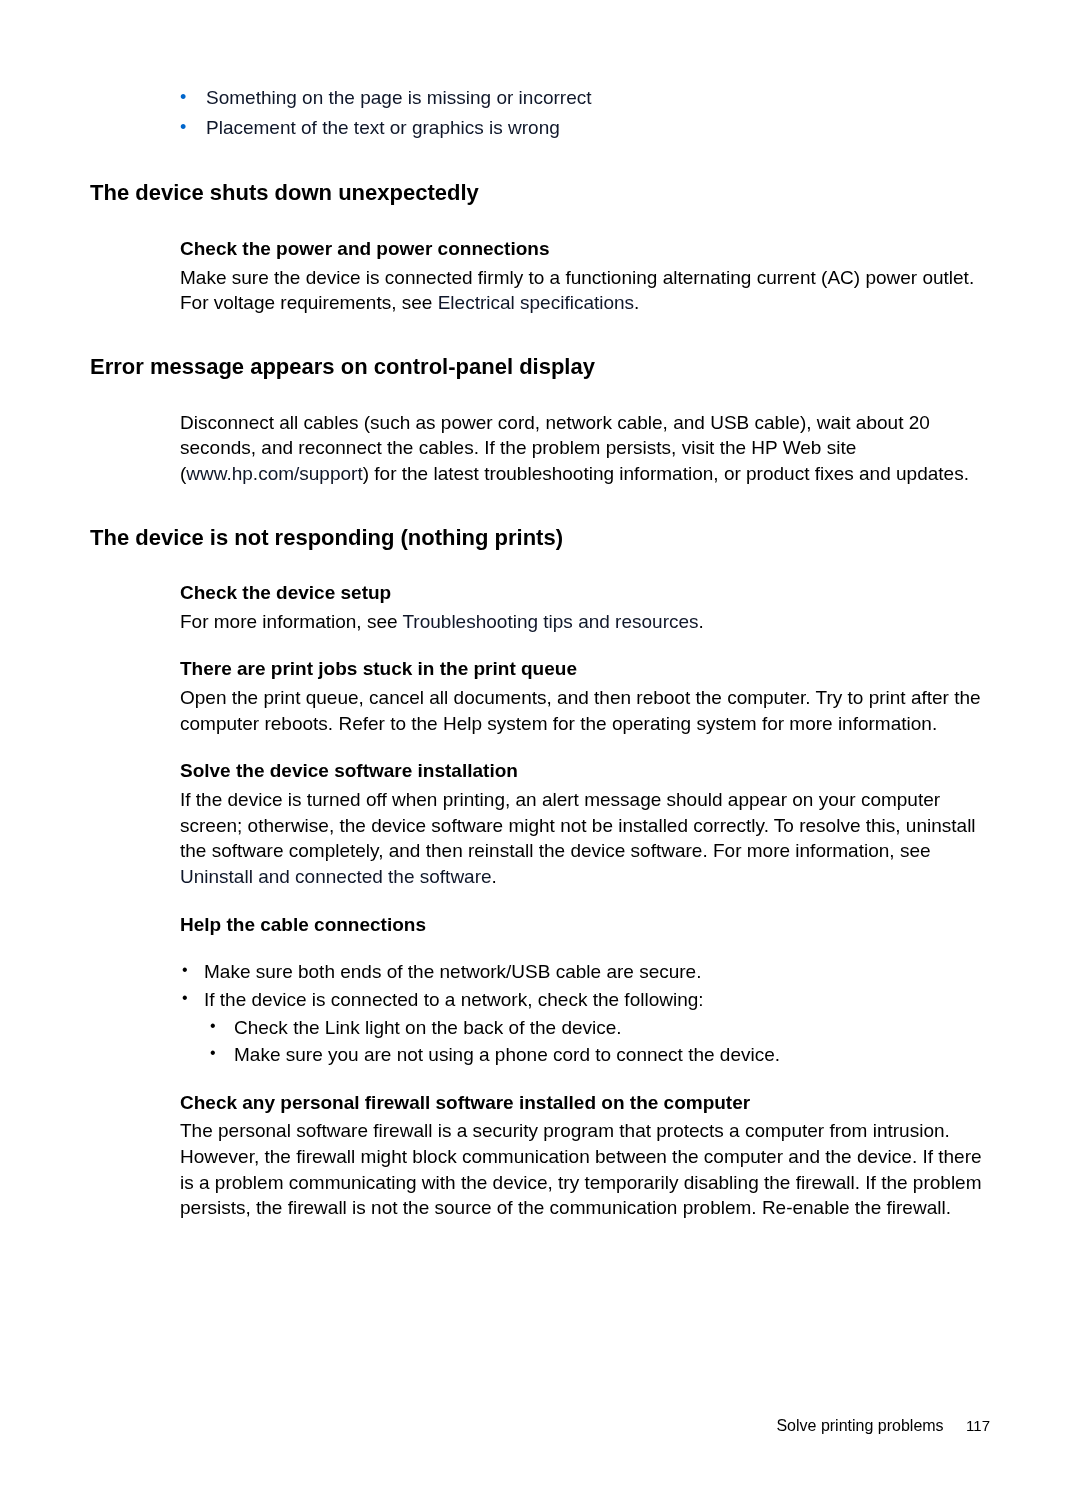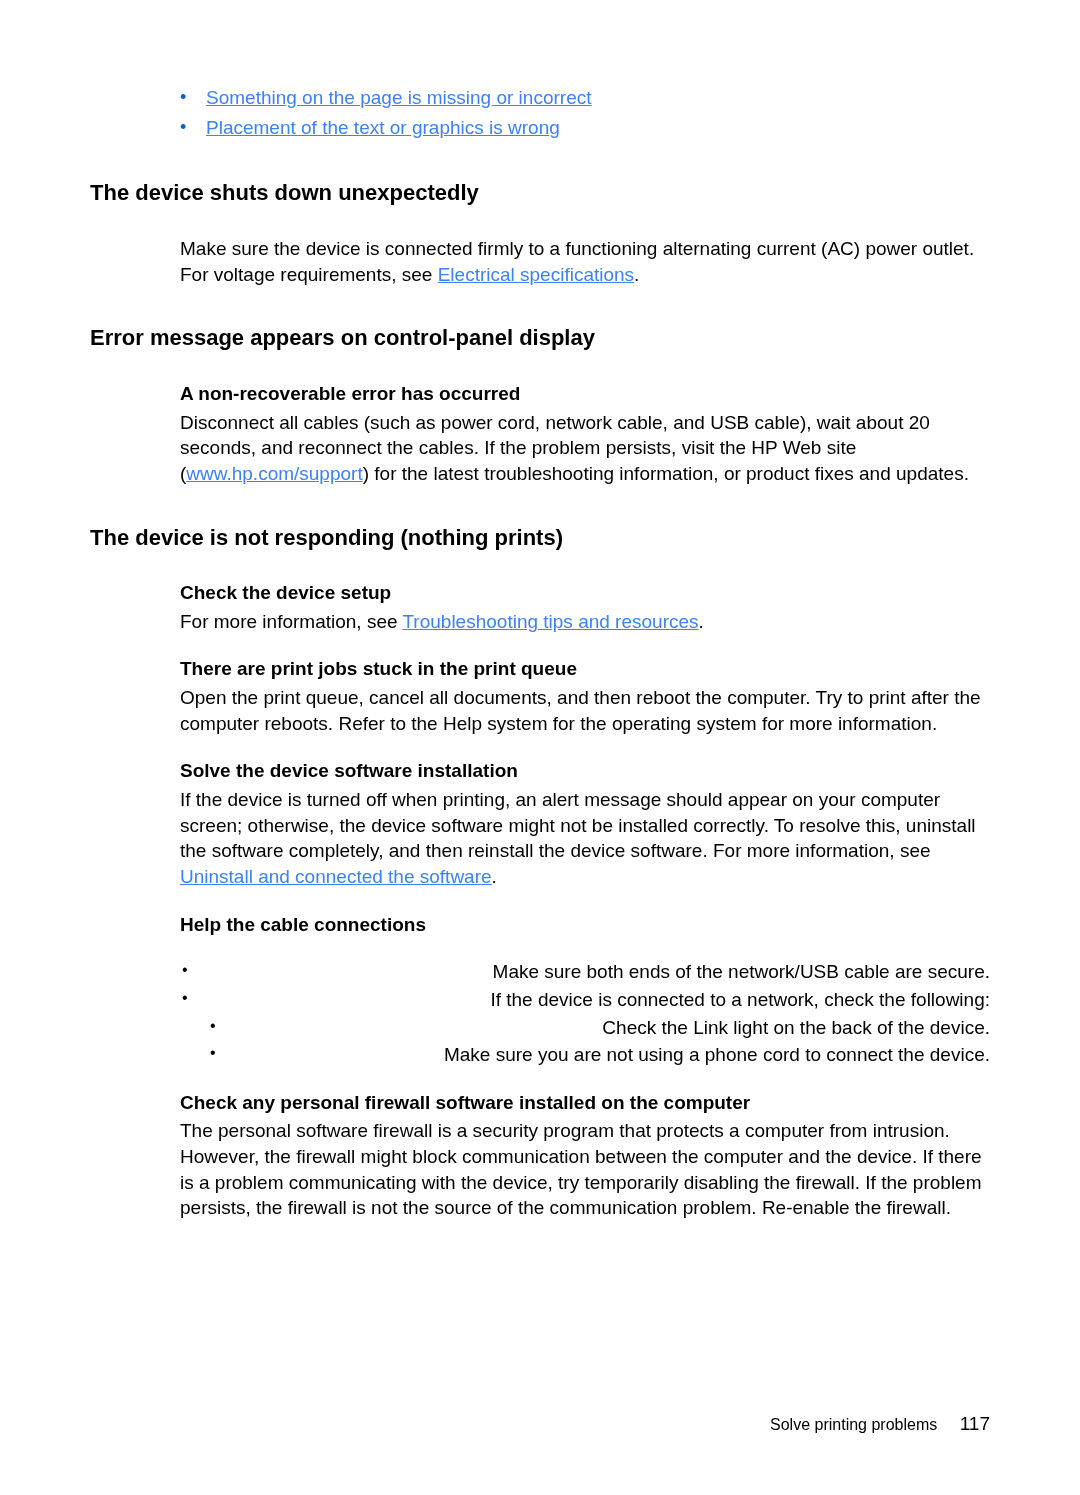--- a/index.html
+++ b/index.html
@@ -29,22 +29,21 @@
       margin-bottom: 4px;
     }
     .top-bullets li::before {
       content: "•";
       position: absolute;
       left: 0;
       color: #0066cc;
       font-size: 18px;
     }
     a.link {
-      color: #3b82f6;
-      text-decoration: underline;
+      color: #0f172a;
     }
     h2.section-title {
       font-size: 22px;
       font-weight: bold;
       margin-bottom: 28px;
       margin-top: 6px;
     }
     h3.sub-title {
       font-size: 19px;
       font-weight: bold;
@@ -58,21 +57,20 @@
     }
     .sub-block {
       margin-bottom: 22px;
     }
     p {
       margin-bottom: 2px;
     }
     .cable-bullets {
       list-style: none;
       margin-top: 2px;
-      text-align: right;
     }
     .cable-bullets > li {
       position: relative;
       padding-left: 26px;
       margin-bottom: 2px;
     }
     .cable-bullets > li::before {
       content: "•";
       position: absolute;
       left: 4px;
@@ -96,42 +94,42 @@
       font-size: 16px;
     }
     .footer {
       position: absolute;
       bottom: 58px;
       right: 90px;
       font-size: 16px;
     }
     .footer .page-num {
       margin-left: 18px;
-      font-size: 19px;
+      font-size: 15px;
     }
   </style>
 </head>
 <body>
 
 <ul class="top-bullets">
   <li><a class="link">Something on the page is missing or incorrect</a></li>
   <li><a class="link">Placement of the text or graphics is wrong</a></li>
 </ul>
 
 <div class="section-block">
   <h2 class="section-title">The device shuts down unexpectedly</h2>
   <div class="indent">
+    <h3 class="sub-title">Check the power and power connections</h3>
     <p><span>Make sure the device is connected firmly to a functioning alternating current (AC) power outlet. For voltage requirements, see </span><a class="link">Electrical specifications</a><span>.</span></p>
   </div>
 </div>
 
 <div class="section-block">
   <h2 class="section-title">Error message appears on control-panel display</h2>
   <div class="indent">
-    <h3 class="sub-title">A non-recoverable error has occurred</h3>
     <p><span>Disconnect all cables (such as power cord, network cable, and USB cable), wait about 20 seconds, and reconnect the cables. If the problem persists, visit the HP Web site (</span><a class="link">www.hp.com/support</a><span>) for the latest troubleshooting information, or product fixes and updates.</span></p>
   </div>
 </div>
 
 <div class="section-block">
   <h2 class="section-title">The device is not responding (nothing prints)</h2>
   <div class="indent">
     <div class="sub-block">
       <h3 class="sub-title">Check the device setup</h3>
       <p><span>For more information, see </span><a class="link">Troubleshooting tips and resources</a><span>.</span></p>

